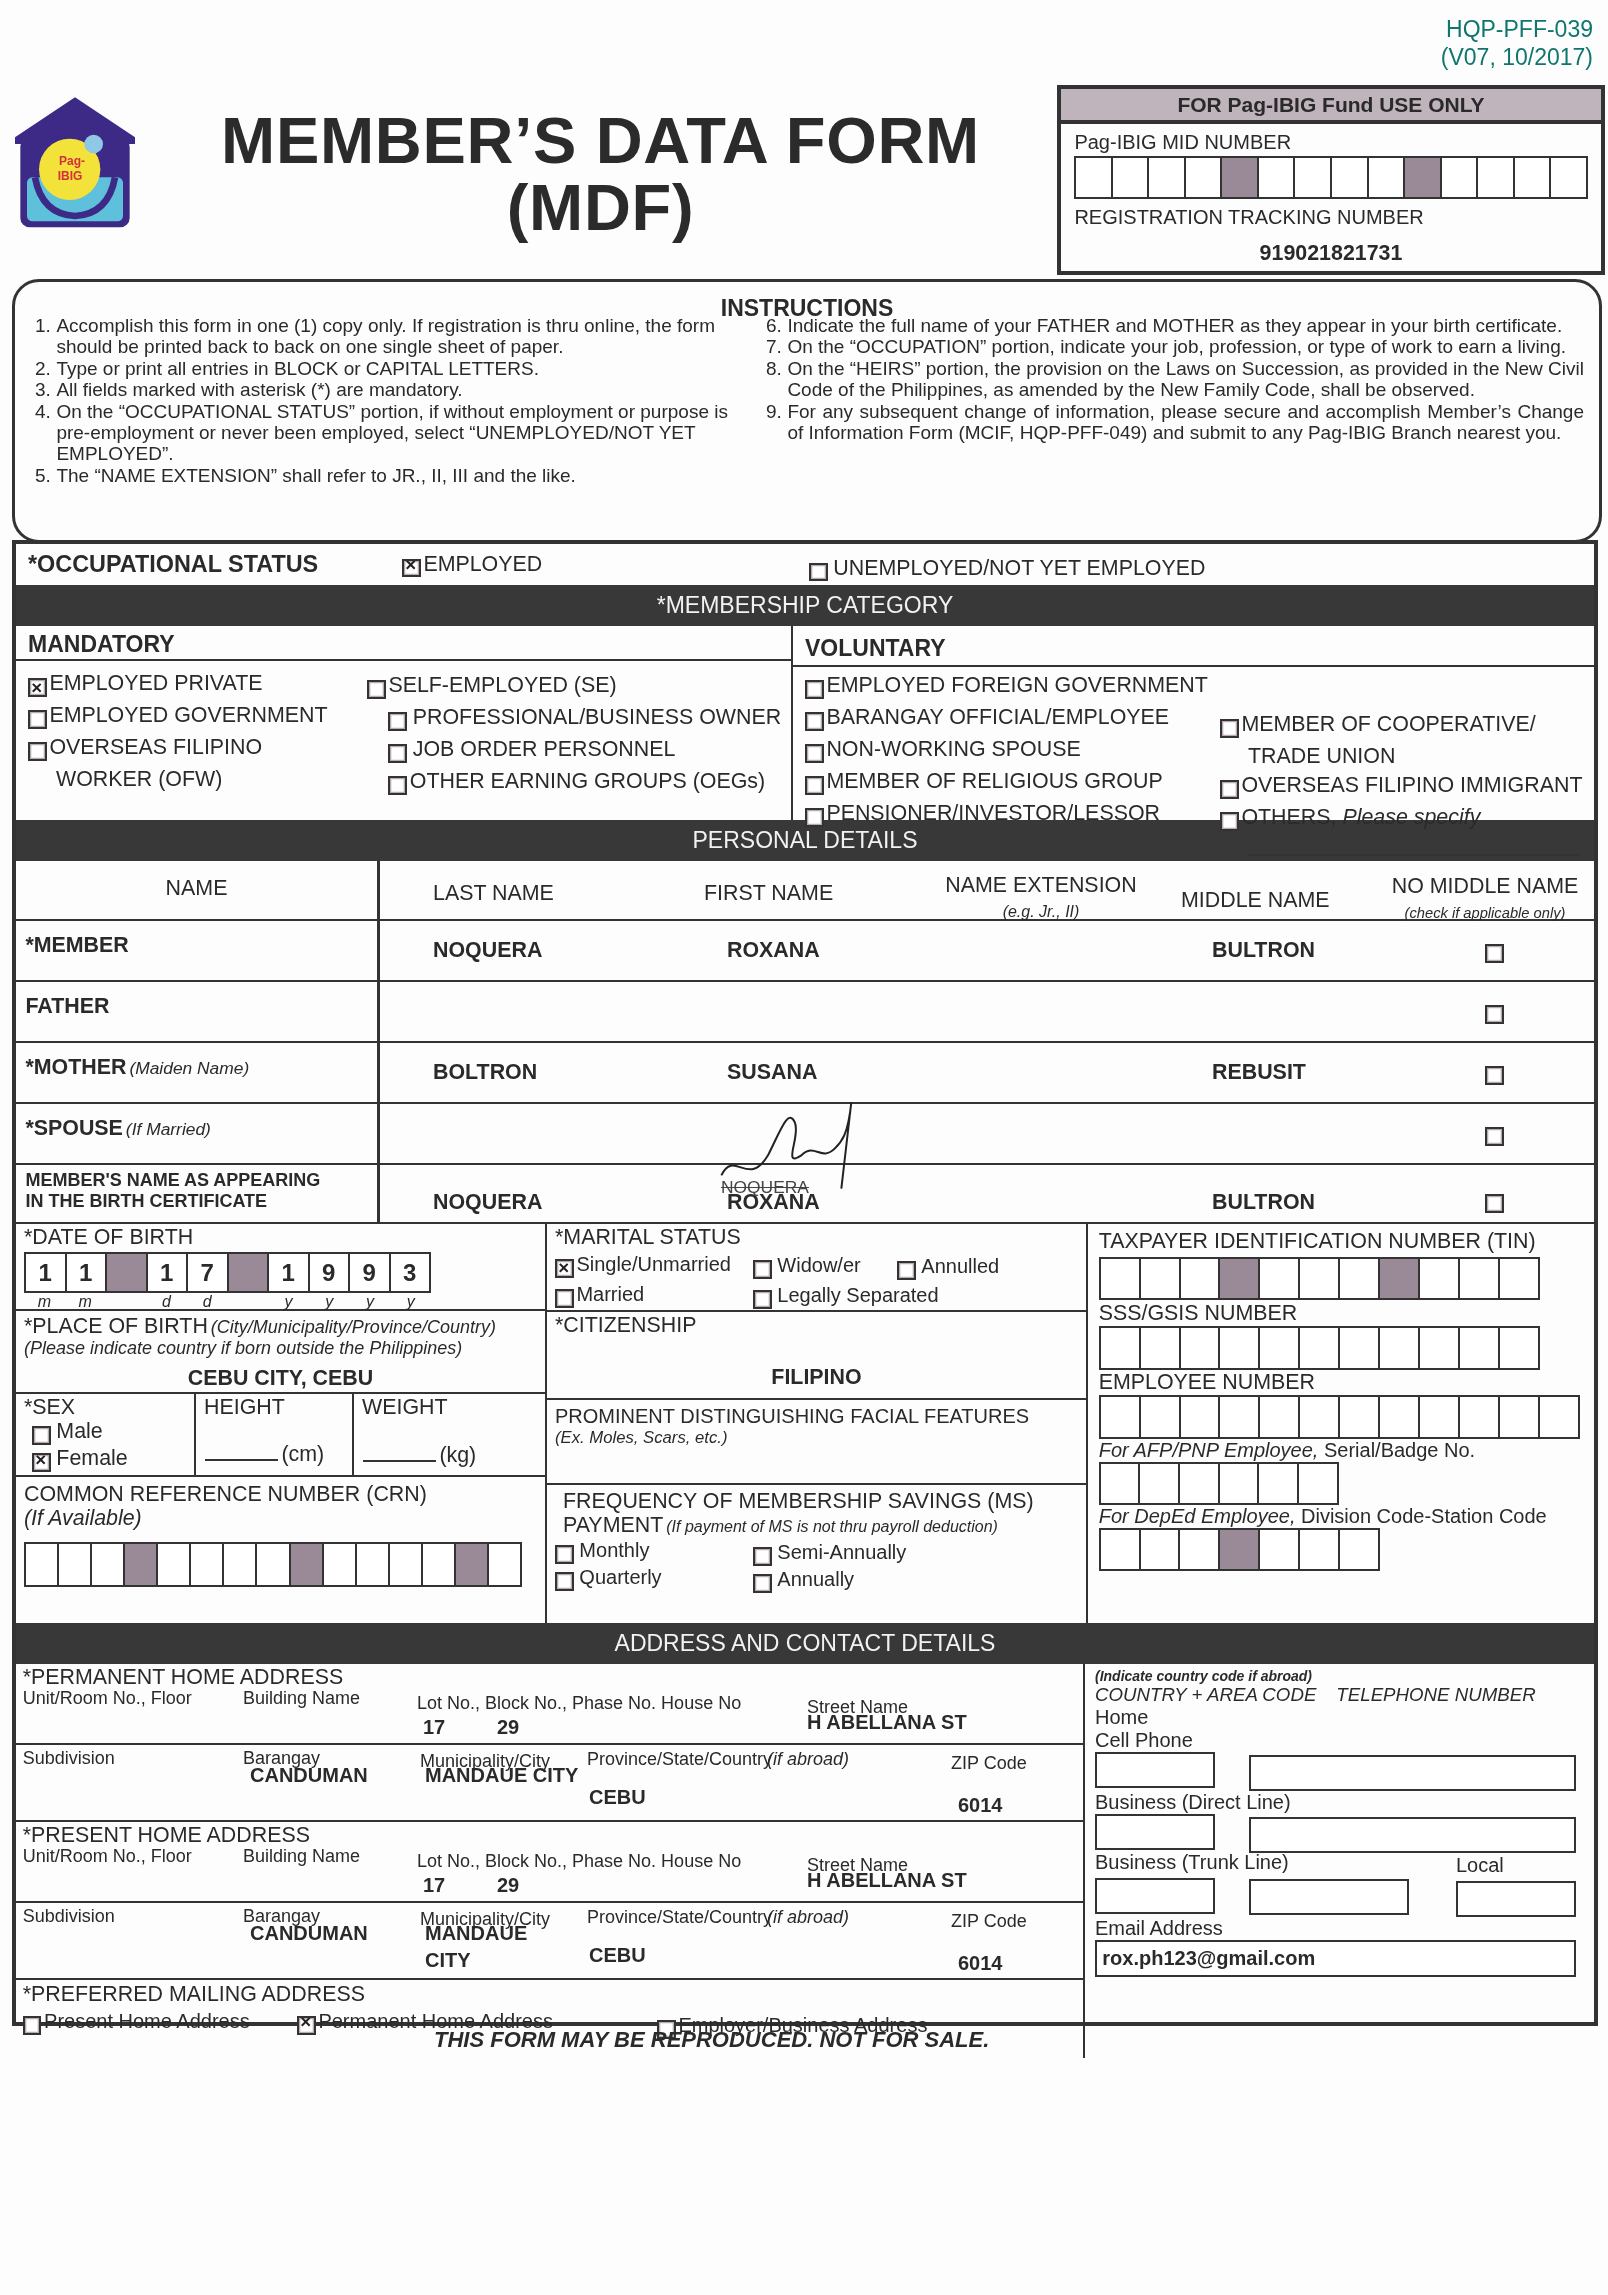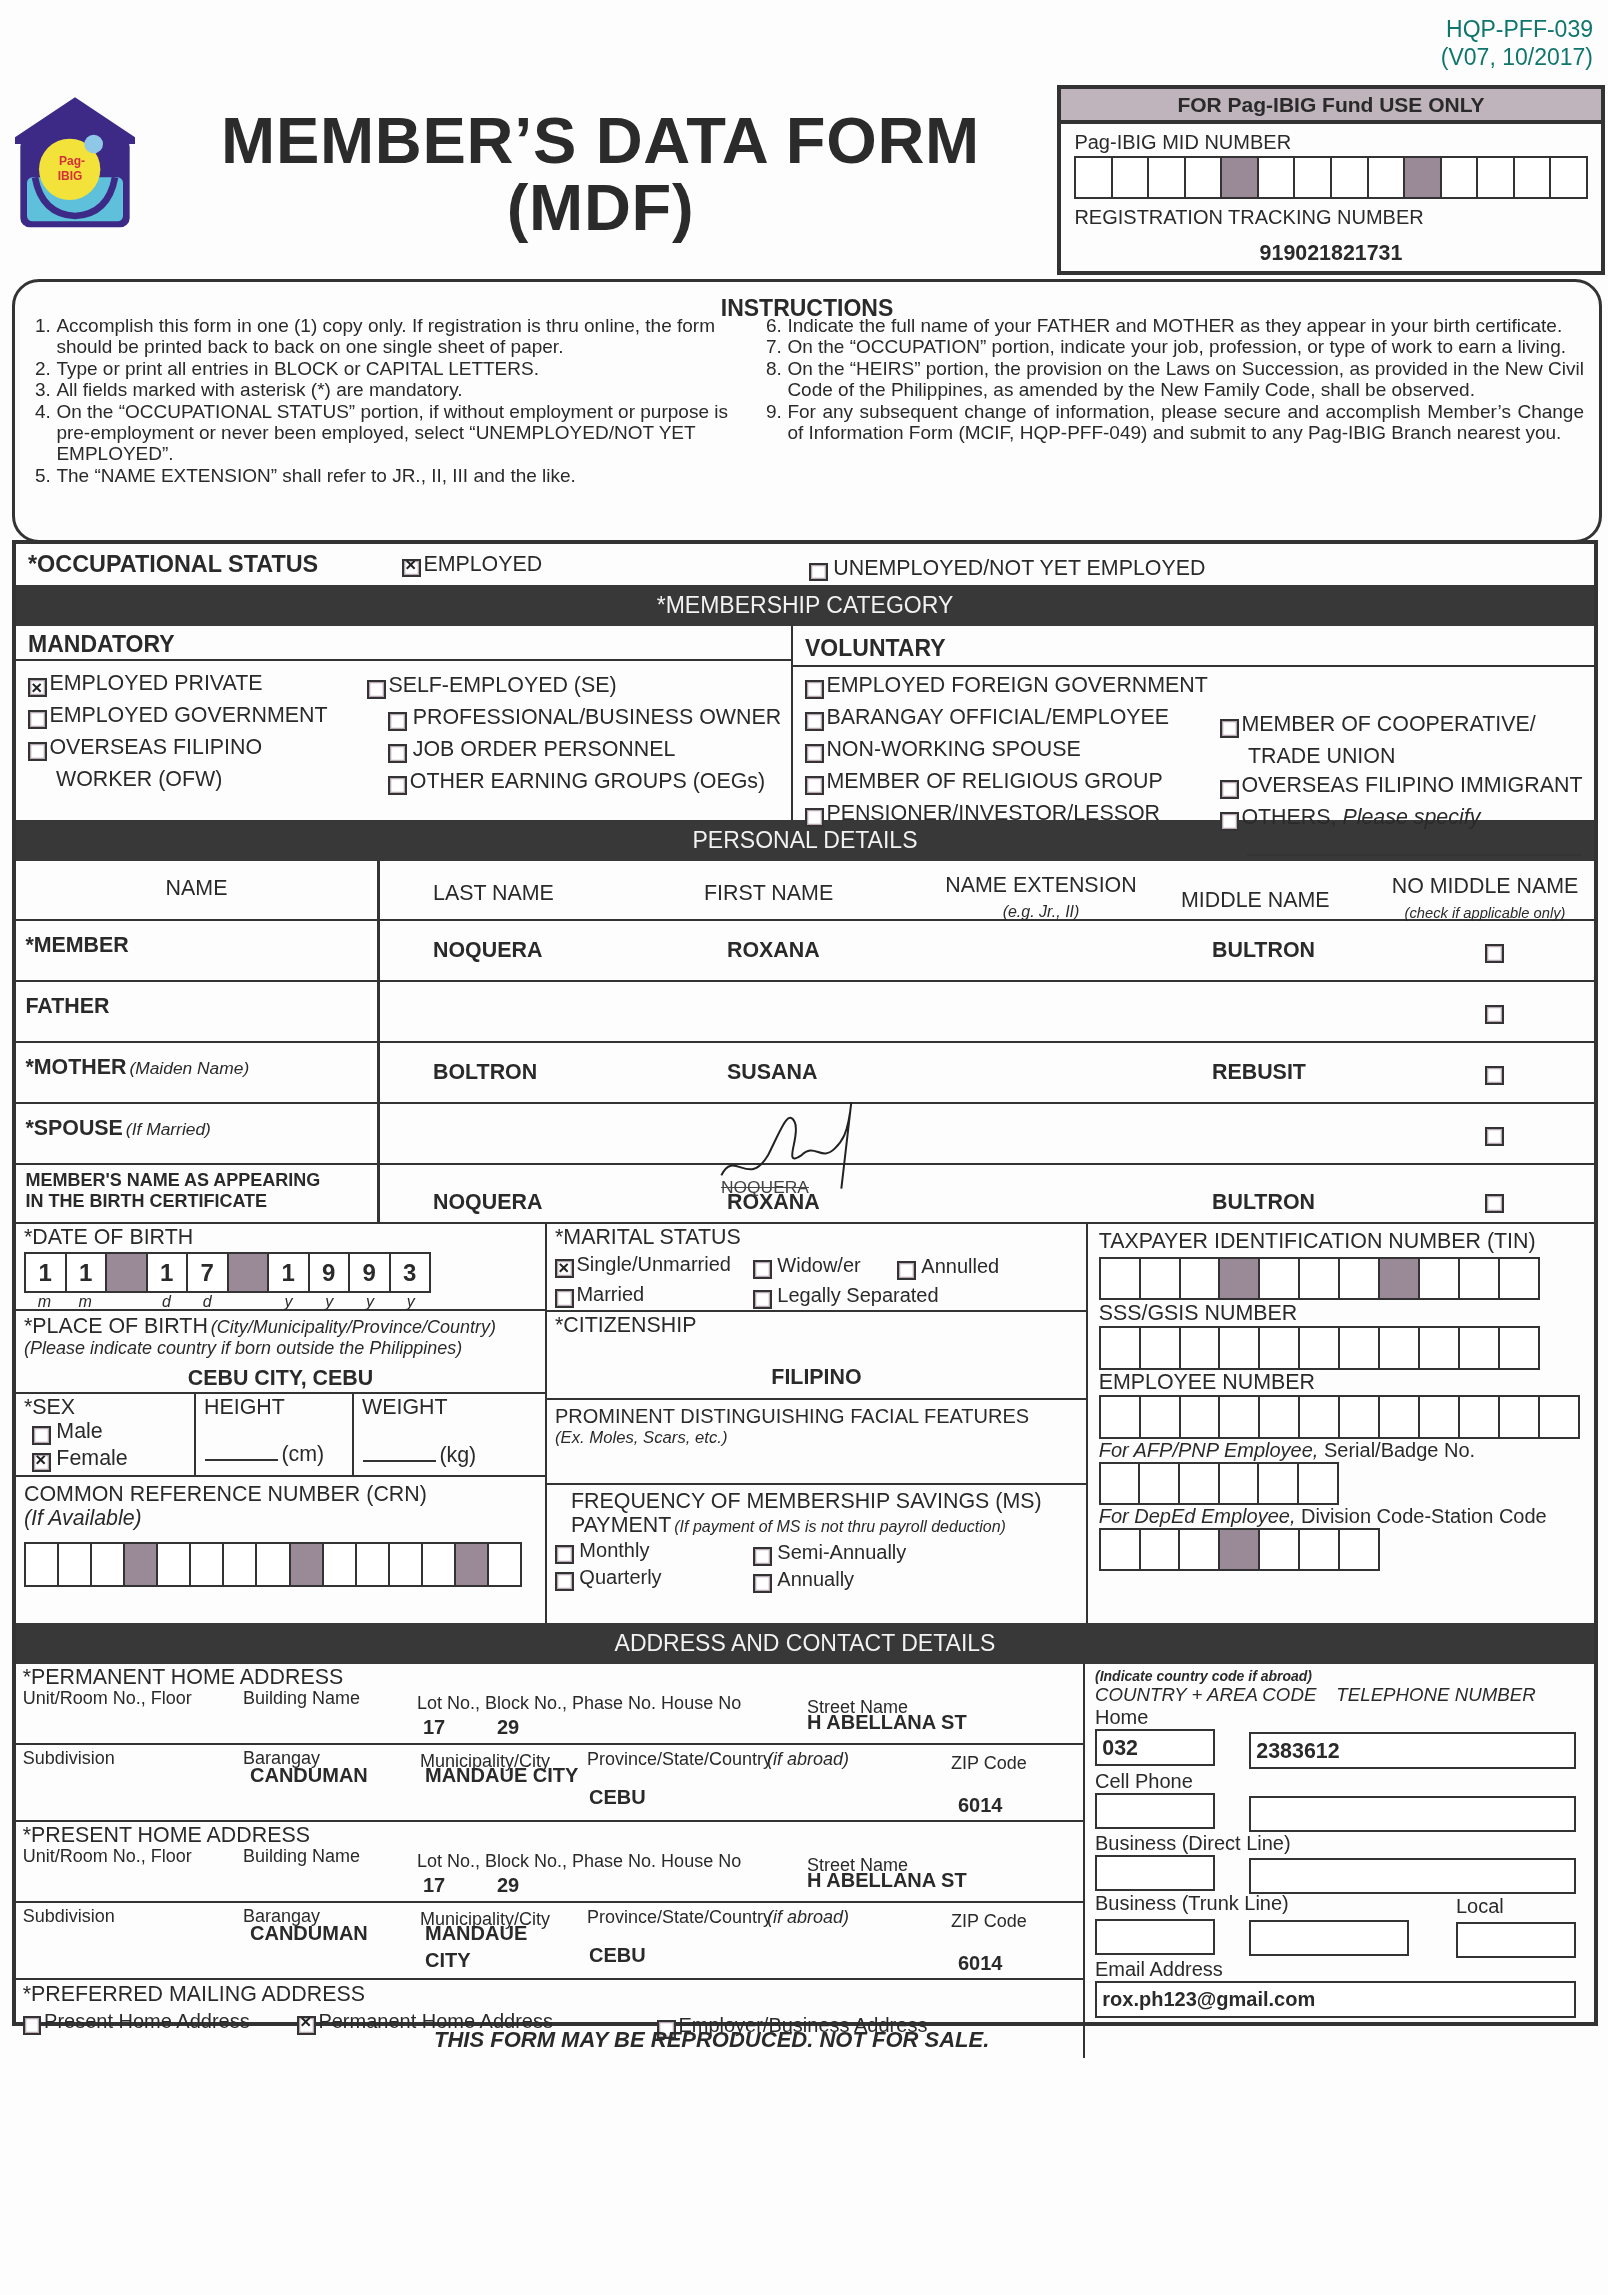--- a/index.html
+++ b/index.html
@@ -318,21 +318,21 @@
         <div style="position:absolute; left:350px; top:31px;"><span class="cb"></span> <span class="sm">Annulled</span></div>
       </div>
       <div style="height:88px; border-bottom:2px solid #333; position:relative; padding:1.3px 8px;">
         <div class="lab">*CITIZENSHIP</div>
         <div class="val" style="position:absolute; left:0; right:0; top:53px; text-align:center;">FILIPINO</div>
       </div>
       <div style="height:85px; border-bottom:2px solid #333; padding:5.3px 8px;">
         <div class="sm">PROMINENT DISTINGUISHING FACIAL FEATURES</div>
         <div class="it" style="font-size:16.7px;">(Ex. Moles, Scars, etc.)</div>
       </div>
-      <div style="height:127px; position:relative; padding:4px 24px; line-height:24px;">
+      <div style="height:127px; position:relative; padding:4px 16px; line-height:24px;">
         <div class="lab">FREQUENCY OF MEMBERSHIP SAVINGS (MS)</div>
         <div><span class="lab">PAYMENT</span> <span class="it" style="font-size:16px;">(If payment of MS is not thru payroll deduction)</span></div>
         <div style="position:absolute; left:8px; top:53px;">
           <div><span class="cb"></span> <span class="sm">Monthly</span></div>
           <div><span class="cb"></span> <span class="sm">Quarterly</span></div>
         </div>
         <div style="position:absolute; left:206px; top:55px;">
           <div><span class="cb"></span> <span class="sm">Semi-Annually</span></div>
           <div><span class="cb"></span> <span class="sm">Annually</span></div>
         </div>
@@ -458,24 +458,20 @@
           <span class="abs" style="left:6.7px;top:31px;"><span class="cb"></span><span class="sm">Present Home Address</span></span>
           <span class="abs" style="left:281px;top:31px;"><span class="cb on"></span><span class="sm">Permanent Home Address</span></span>
           <span class="abs" style="left:641px;top:35px;"><span class="cb"></span><span class="sm">Employer/Business Address</span></span>
         </div>
       </div>
 
     <div style="position:absolute; left:1071px; top:0; right:0; height:394px; padding:4px 8px;">
       <div class="it" style="font-size:14px;font-weight:bold;">(Indicate country code if abroad)</div>
       <div class="it" style="font-size:18.7px;"><span>COUNTRY + AREA CODE</span><span style="display:inline-block; width:20px;"></span><span>TELEPHONE NUMBER</span></div>
       <div class="sm">Home</div>
-      <div style="position:relative; height:41px;">
-        <div class="input-box" style="left:0; top:0; width:120px; height:37px;">032</div>
-        <div class="input-box" style="left:154px; top:2.7px; width:327px; height:37px;">2383612</div>
-      </div>
       <div class="sm">Cell Phone</div>
       <div style="position:relative; height:39px;">
         <div class="input-box" style="left:0; top:0; width:120px; height:36px;"></div>
         <div class="input-box" style="left:154px; top:2.7px; width:327px; height:36px;"></div>
       </div>
       <div class="sm">Business (Direct Line)</div>
       <div style="position:relative; height:37px;">
         <div class="input-box" style="left:0; top:0; width:120px; height:36px;"></div>
         <div class="input-box" style="left:154px; top:2.7px; width:327px; height:36px;"></div>
       </div>

